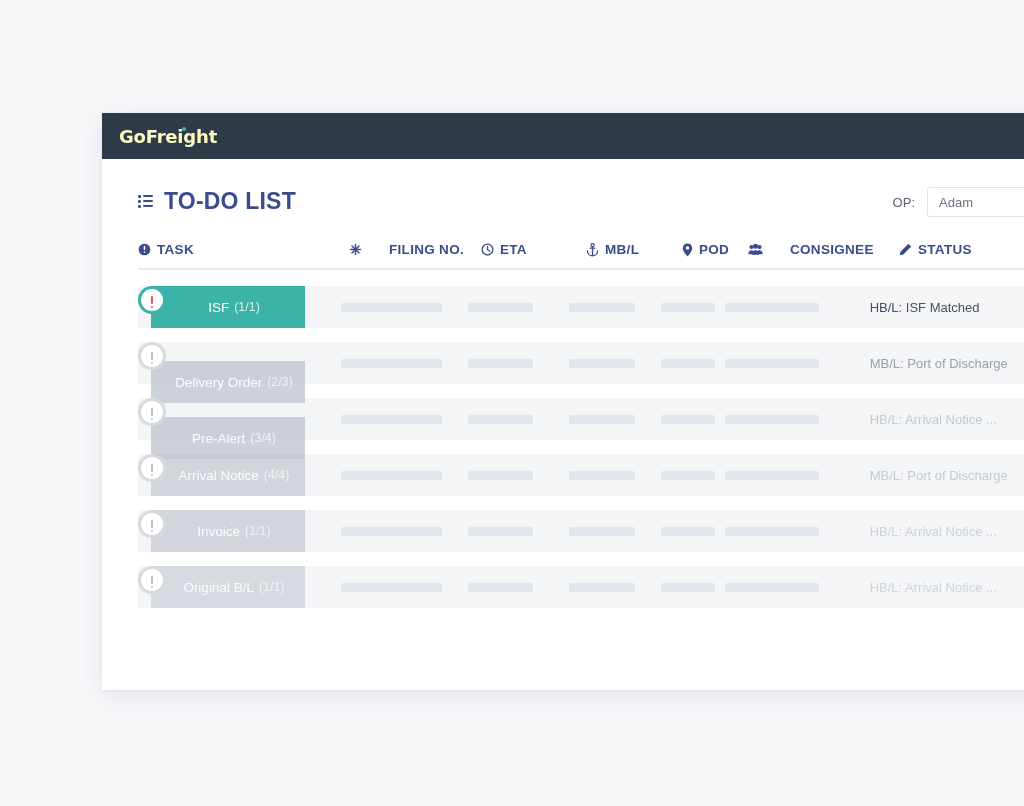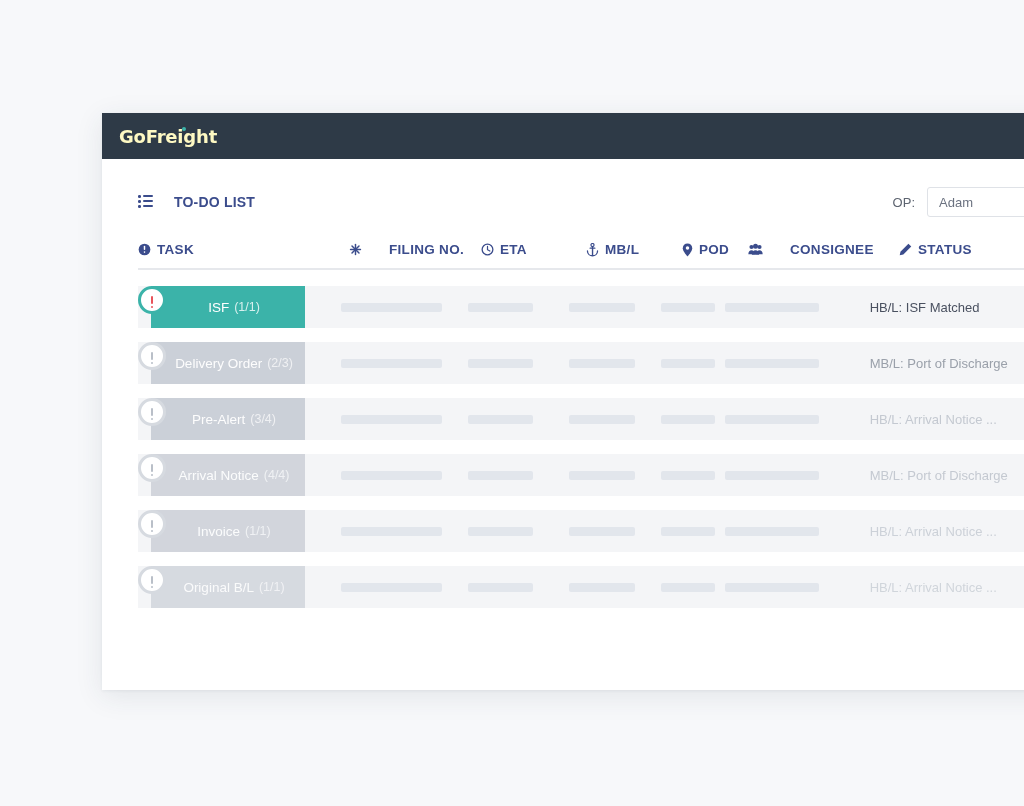--- a/index.html
+++ b/index.html
@@ -66,23 +66,23 @@
     align-items: center;
     justify-content: space-between;
     padding: 33px 0 0 36px;
     height: 52px;
     box-sizing: border-box;
   }
 
   .page-title {
     display: flex;
     align-items: center;
-    gap: 21px;
+    gap: 11px;
     color: #3b4c8c;
-    font-size: 14px;
+    font-size: 23px;
     font-weight: bold;
     letter-spacing: 0.2px;
   }
   .title-text { color: #3b4c8c; }
 
   .list-icon {
     display: inline-block;
     width: 15px;
     height: 13px;
     position: relative;
@@ -291,21 +291,21 @@
     color: #9aa0aa;
     white-space: nowrap;
     overflow: hidden;
   }
   .row.active .status-cell { color: #4a5160; }
   .row.faded-1 .status-cell { color: #c4c9d1; }
   .row.faded-2 .status-cell { color: #ccd1d8; }
   .row.faded-3 .status-cell { color: #d0d5db; }
 
   
-  .row.dim .task-pill { opacity: 0.85; }
+  .row.dim .task-pill { opacity: 0.85; margin-top: 19px; }
   .row.dim-2 .task-pill { opacity: 0.72; }
   .row.dim-3 .task-pill { opacity: 0.62; }
 </style>
 </head>
 <body>
 
 <div class="app-card">
 
   <div class="topbar">
     <span class="brand">

